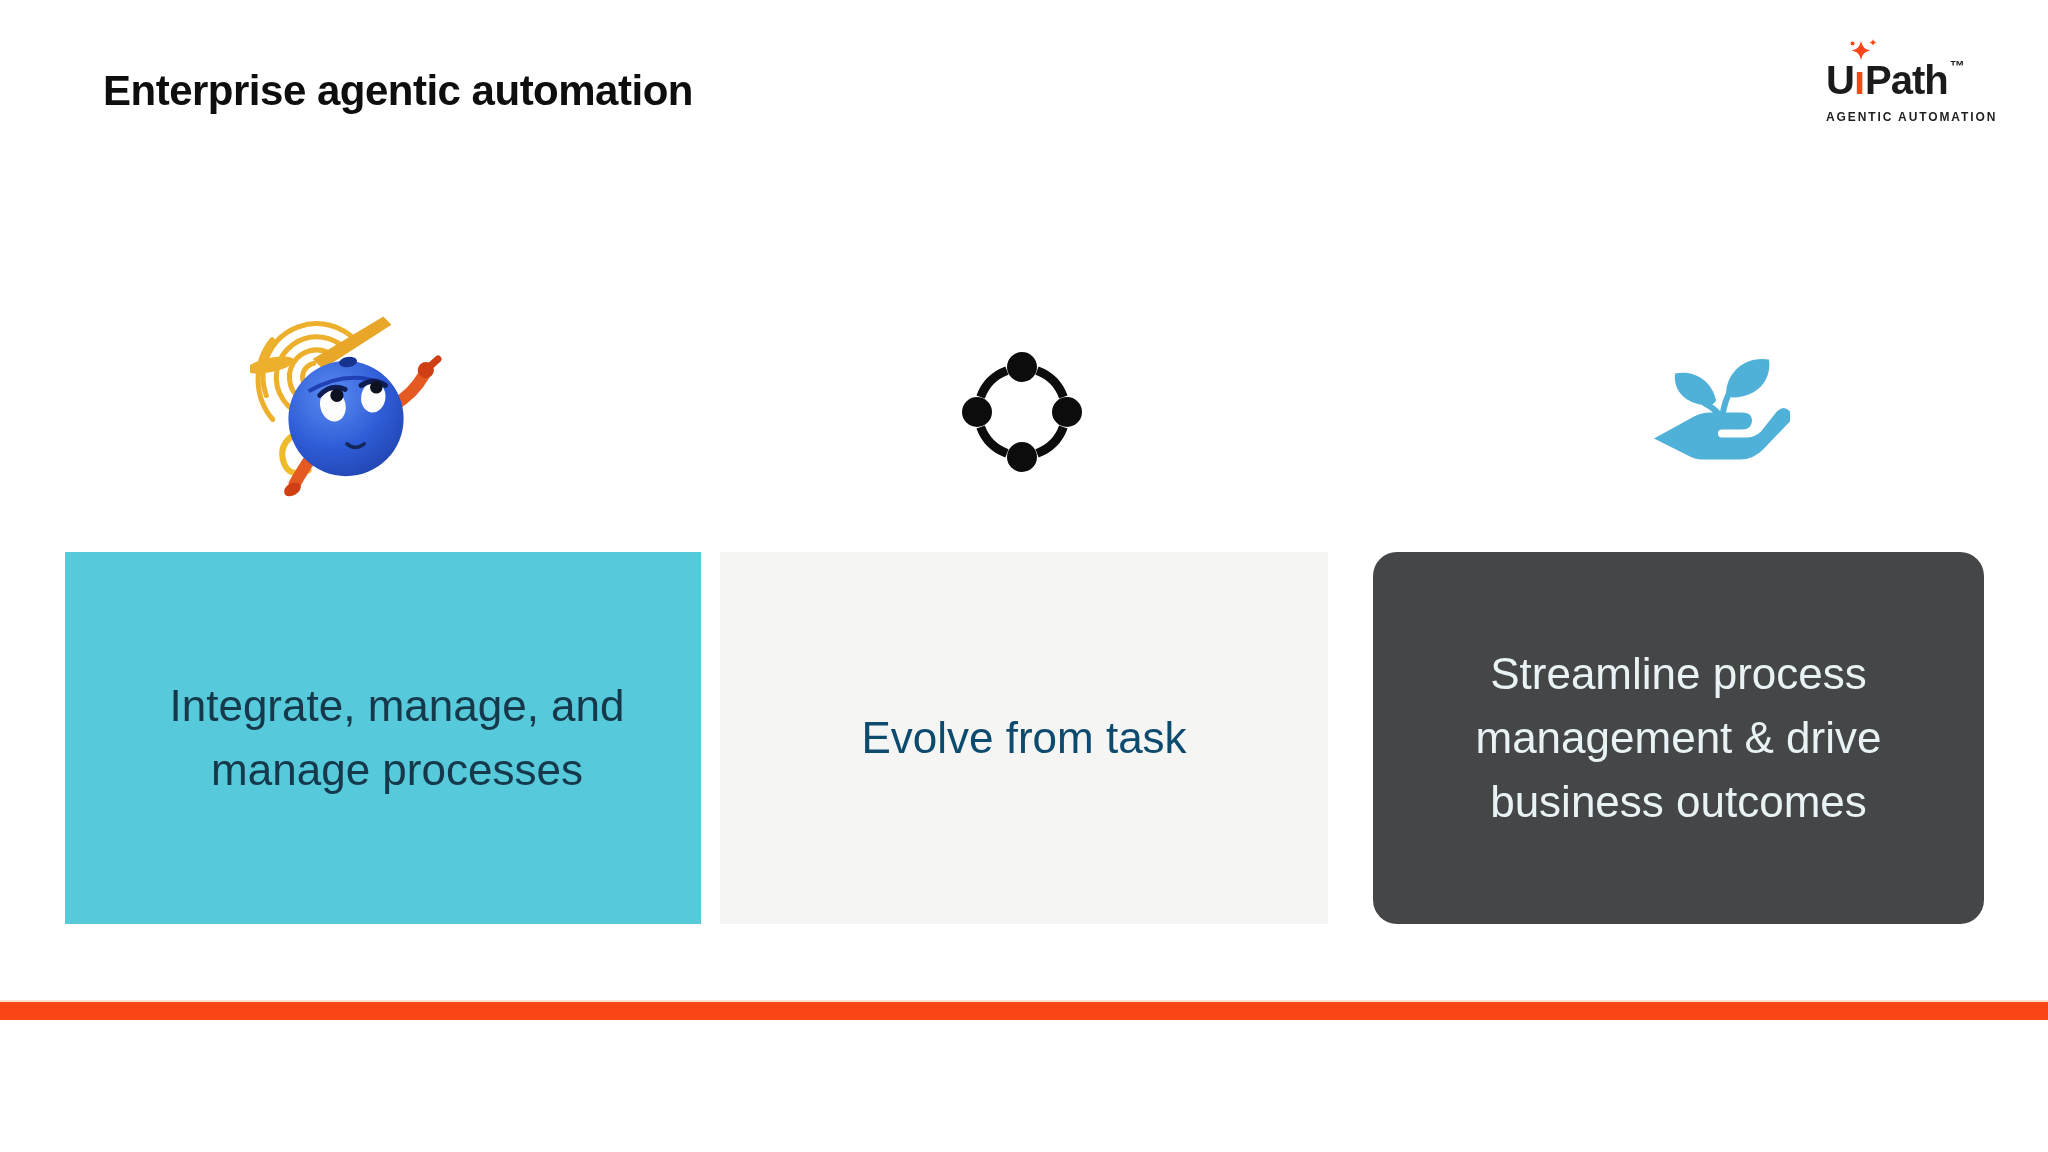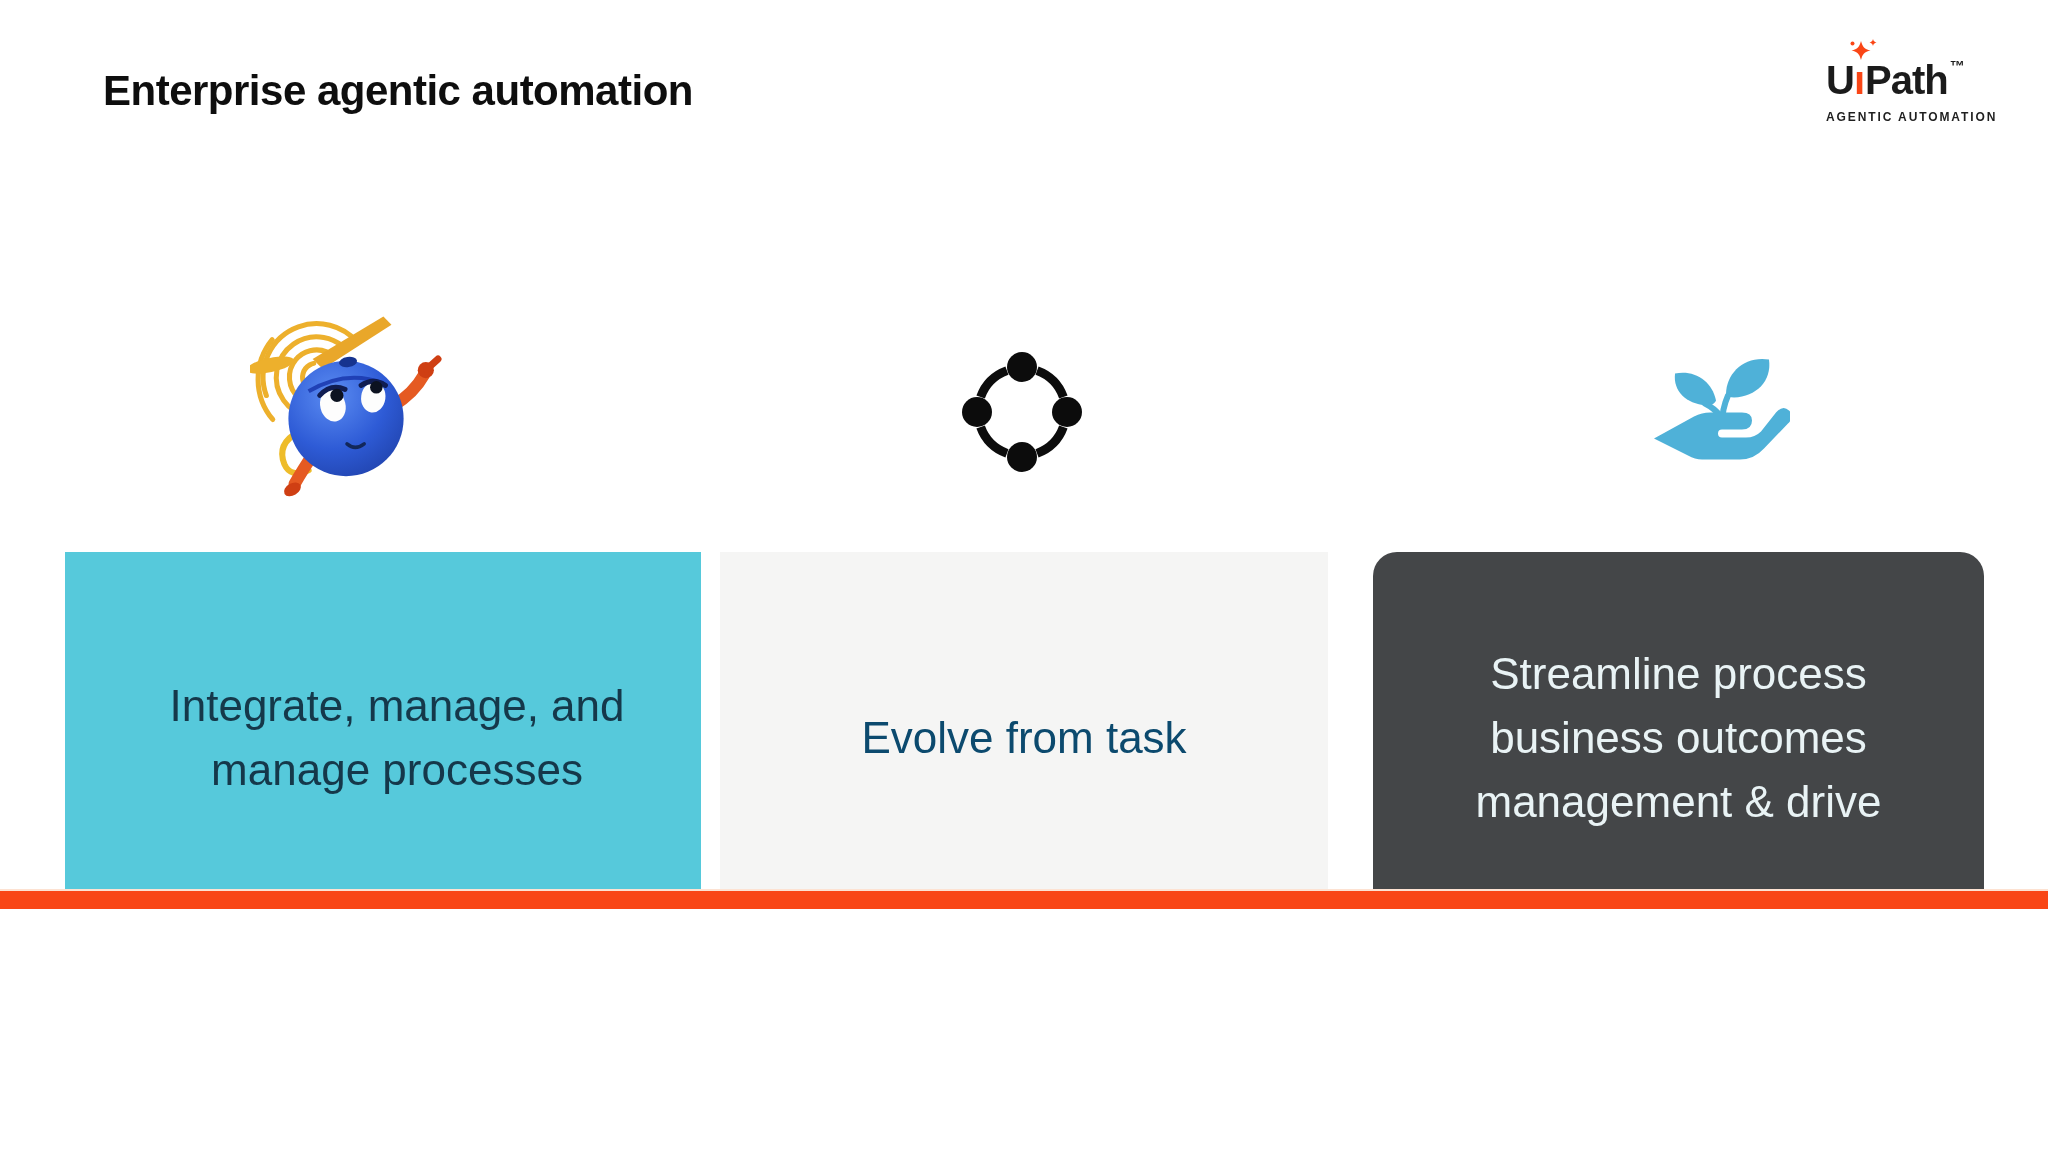--- a/index.html
+++ b/index.html
@@ -1,17 +1,17 @@
 <!DOCTYPE html>
 <html style="--accent-orange: #fa4616; --turquoise: #56c9db; --light-gray: #f5f5f4; --charcoal: #444648; --icon-black: #0c0c0c; --icon-blue: #4fb1d8; --title-text: #0e0e0e;"><head>
 <meta charset="utf-8">
 <style>
   html,body{margin:0;padding:0;background:#ffffff;}
   .slide{
-    position:relative;width:2048px;height:909px;background:#ffffff;
+    position:relative;width:2048px;height:1020px;background:#ffffff;
     font-family:"Liberation Sans",sans-serif;overflow:hidden;
   }
   .slide-title{
     position:absolute;left:103px;top:68px;margin:0;
     font-size:42px;font-weight:700;letter-spacing:-0.5px;
     color:var(--title-text,#0e0e0e);line-height:1.1;
   }
   
   .logo{position:absolute;left:1826px;top:60px;width:170px;}
   .brand{position:relative;display:flex;align-items:flex-start;line-height:1;}
@@ -149,20 +149,20 @@
 
   <div class="box box-2" style="background: rgb(245, 245, 244); color: #0c4a6e;">
     <div class="box-text">
       <div>Evolve from task</div>
     </div>
   </div>
 
   <div class="box box-3" style="background: rgb(68, 70, 72); color: rgb(233, 243, 245); border-radius: 24px;">
     <div class="box-text">
       <div>Streamline process</div>
+      <div>management &amp; drive</div>
       <div>business outcomes</div>
-      <div>management &amp; drive</div>
     </div>
   </div>
 
   <div class="bottom-bar" style="background: rgb(249, 70, 22);"></div>
 
 </div>
 
 </body></html>

